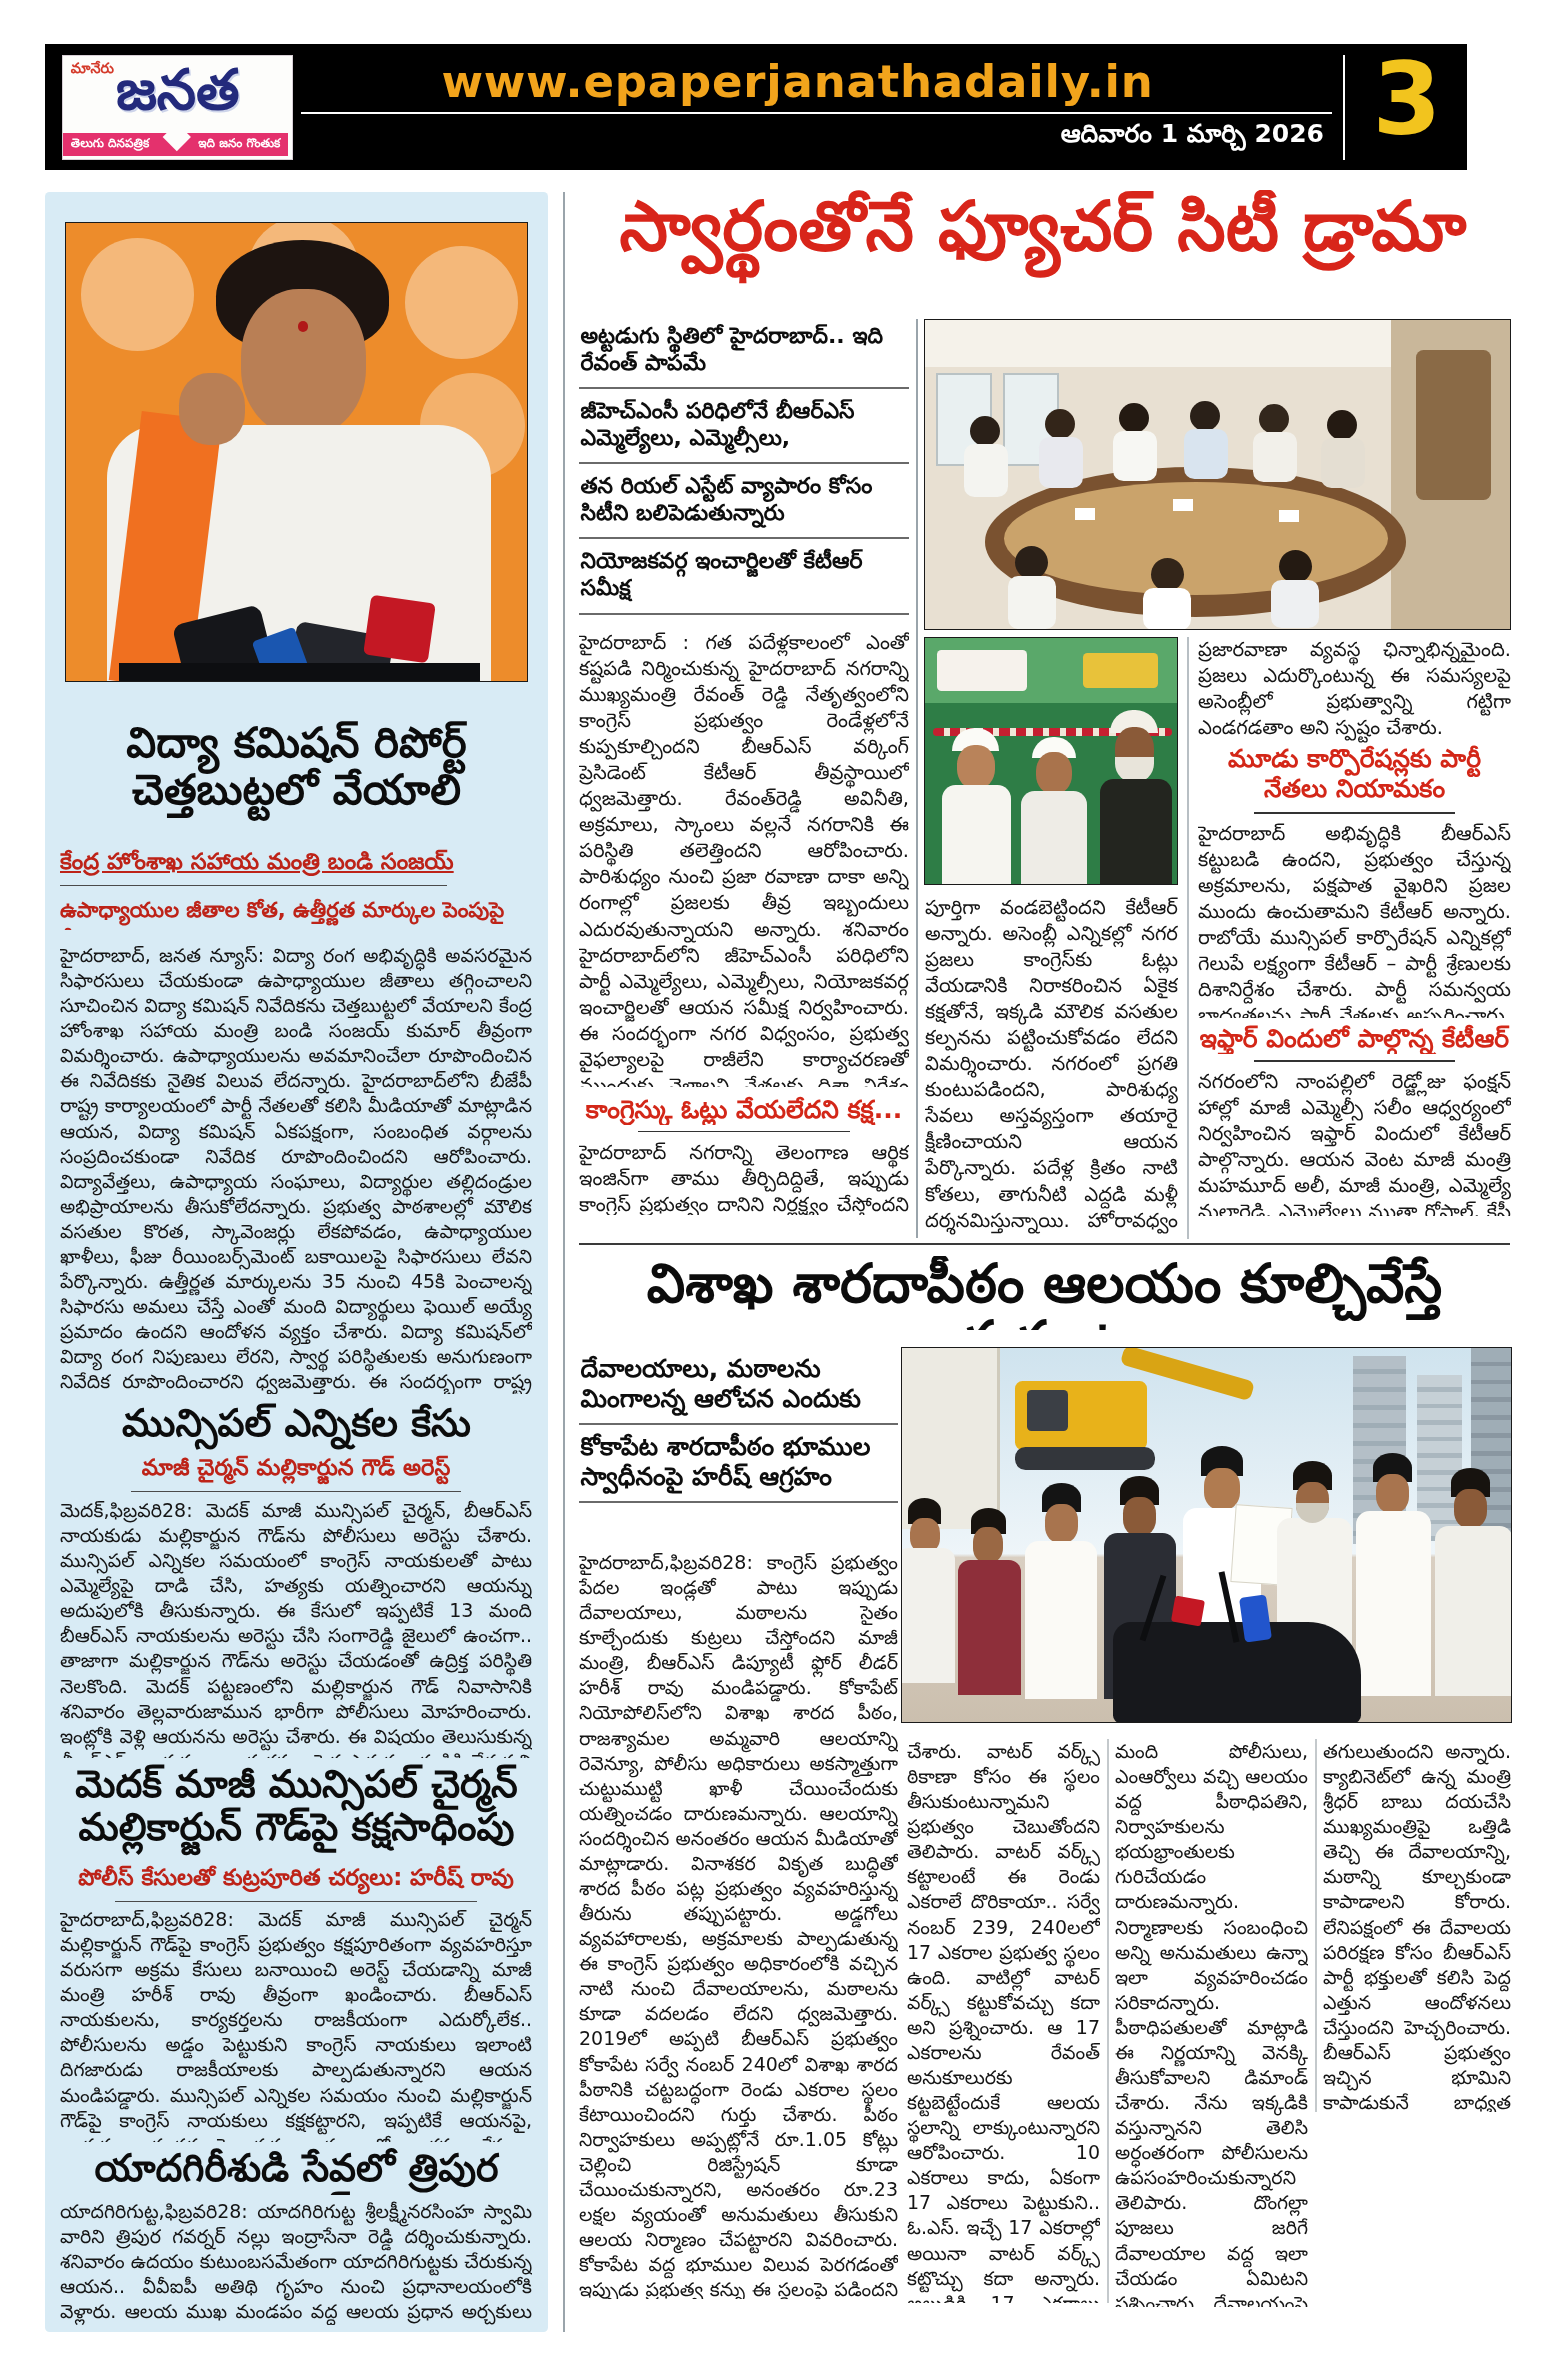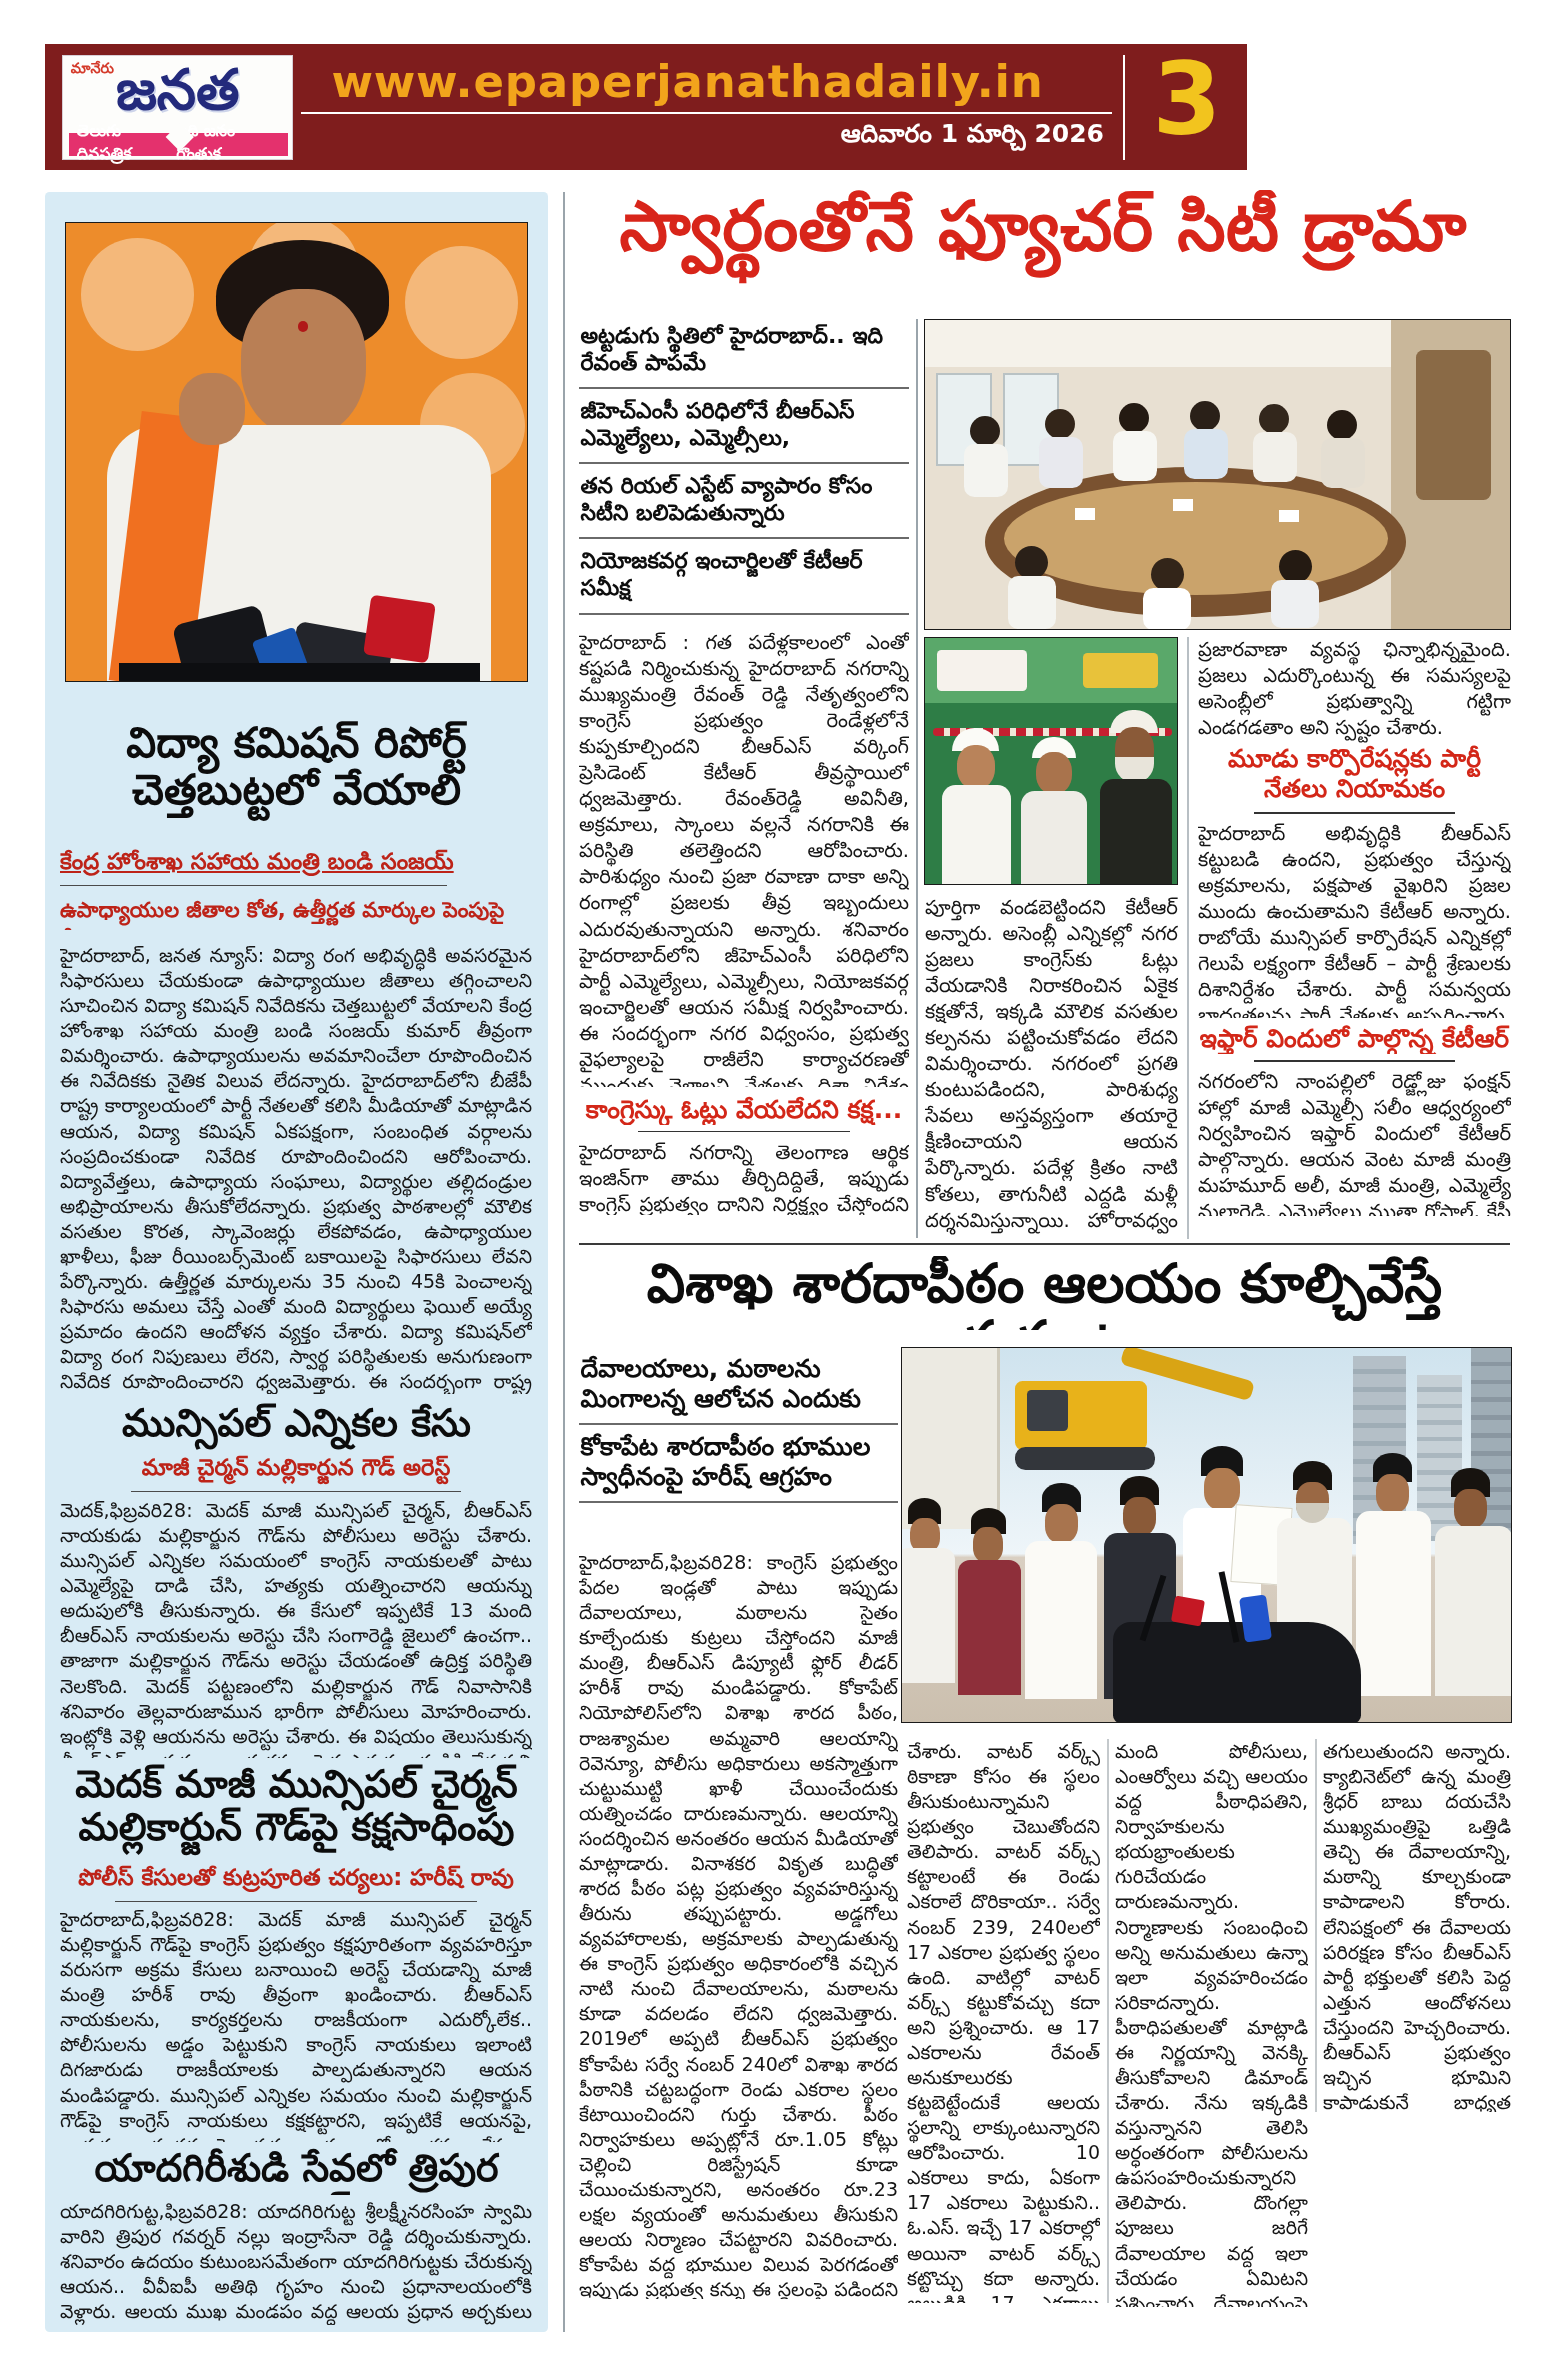--- a/index.html
+++ b/index.html
@@ -1,25 +1,25 @@
 <!DOCTYPE html>
 <html style="font-size:12px"><head>
 <meta charset="utf-8">
 <style>
   * { box-sizing: border-box; margin: 0; padding: 0; }
   html,body { background:#ffffff; }
   body { font-family:"DejaVu Sans","Liberation Sans",sans-serif; }
   .canvas { position:relative; width:1555px; height:2377px; background:#fff; overflow:hidden; margin:0 auto; }
 
   
-  .banner { position:absolute; left:45px; top:44px; width:1202px; height:126px; background:#7f1d1d; }
+  .banner { position:absolute; left:45px; top:44px; width:1422px; height:126px; background:#000000; }
   .logo-box { position:absolute; left:17.3px; top:11.3px; width:231px; height:105px; background:#fdfdfb; border:0.8px solid #d8cfd6; }
   .logo-maneru { position:absolute; top:3.8px; left:7.5px; color:#d43a2a; font-size:14.3px; font-weight:bold; }
   .logo-title { position:absolute; top:6px; left:0; right:0; text-align:center; color:#232a7c; font-size:56px; font-weight:bold; line-height:1.0; text-shadow:1.5px 1.5px 0 #cdd4ea; }
-  .logo-strip { position:absolute; bottom:3.8px; left:6px; right:4.5px; height:22.6px; background:#e4316d; color:#fff; display:flex; justify-content:space-between; align-items:center; font-size:16px; font-weight:bold; padding:0 7.5px; }
+  .logo-strip { position:absolute; bottom:3.8px; left:0; right:4.5px; height:22.6px; background:#e4316d; color:#fff; display:flex; justify-content:space-between; align-items:center; font-size:12px; font-weight:bold; padding:0 7.5px; }
   .logo-notch { position:absolute; left:46%; top:-6px; width:19.6px; height:19.6px; background:#fdfdfb; transform:rotate(45deg); }
   .site-url { position:absolute; left:256px; right:173px; top:10.5px; text-align:center; color:#f2a41c; font-size:45px; font-weight:bold; letter-spacing:0.8px; }
   .banner-rule { position:absolute; left:256px; right:135px; top:68px; height:2.3px; background:#fff; }
   .banner-date { position:absolute; right:143px; top:75px; color:#fff; font-size:25px; font-weight:bold; }
   .banner-vline { position:absolute; right:122px; top:10.5px; bottom:10.5px; width:2.3px; background:#fff; }
   .page-num { position:absolute; right:25.6px; top:1.5px; color:#f2c41e; font-size:99px; font-weight:bold; line-height:1.1; }
 
   
   .body-txt { font-size:19px; line-height:1.32; text-align:justify; color:#151515; overflow:hidden; word-break:break-word; }
   .body-lg  { font-size:19.6px; line-height:1.33; }

